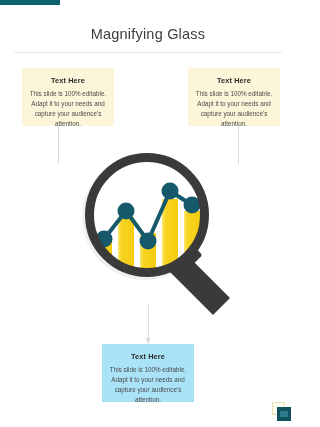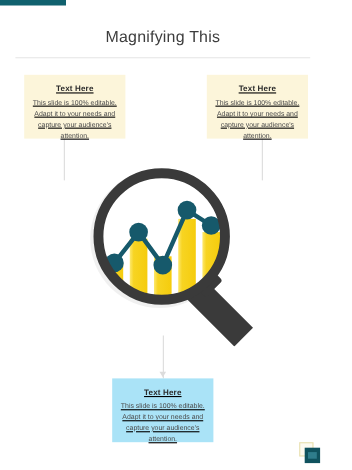--- a/index.html
+++ b/index.html
@@ -46,21 +46,20 @@
     height: 1px;
     background: #e6e6e6;
   }
 
   
   .callout {
     position: absolute;
     box-sizing: border-box;
     padding: 9px 7px 8px 7px;
     text-align: center;
-    text-decoration: underline;
   }
   .callout .c-title {
     font-size: 7.3px;
     font-weight: bold;
     color: #2b2b2b;
     letter-spacing: .15px;
     margin: 0 0 5px 0;
     line-height: 1;
   }
   .callout .c-body {
@@ -128,21 +127,21 @@
     left: 8px; top: 9px;
     width: 8px; height: 6px;
     background: #2f7d8c;
   }
 </style>
 </head>
 <body>
 
 <div class="top-accent"></div>
 
-<div class="slide-title">Magnifying This</div>
+<div class="slide-title">Magnifying Glass</div>
 <div class="title-rule"></div>
 
 <div class="conn conn-left"></div>
 <div class="conn conn-right"></div>
 <div class="conn conn-bottom"></div>
 <div class="conn-arrow"></div>
 
 <div class="callout callout-left">
   <p class="c-title">Text Here</p>
   <p class="c-body">This slide is 100% editable. Adapt it to your needs and capture your audience's attention.</p>

